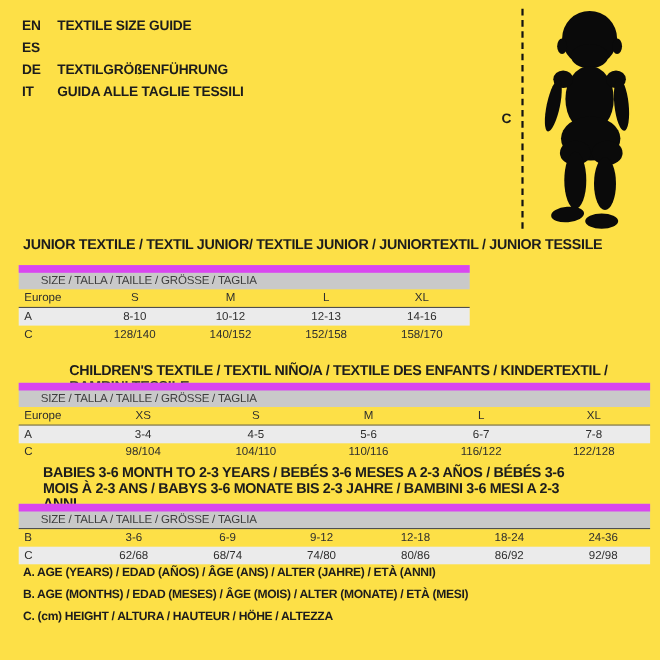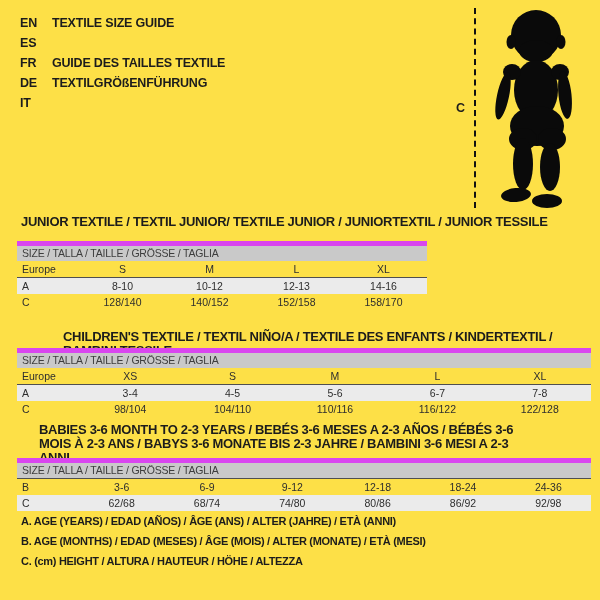--- a/index.html
+++ b/index.html
@@ -24,21 +24,21 @@
   #t2-title { left:39px; top:330px;margin-left:24px; }
   #t3-title { left:39px; top:423px; width:478px; }
 
   
   .size-table { position:absolute; left:17px; font-size:10.5px; color:#2e2e2e; }
   #t1 { top:241px; width:410px; }
   #t2 { top:348px; width:574px; }
   #t3 { top:458px; width:574px; }
   .band {
     height:15px; line-height:15px; background:#c9c9c9; color:#3d3d3d;
-    padding-left:5px; letter-spacing:-0.2px; border-top:5px solid #d946ef;
+    padding-left:20px; letter-spacing:-0.2px; border-top:7px solid #d946ef;
   }
   .trow { display:grid; height:16px; line-height:16px; }
   .cols4 { grid-template-columns:62px repeat(4,1fr); }
   .cols5 { grid-template-columns:62px repeat(5,1fr); }
   .cols6 { grid-template-columns:62px repeat(6,1fr); }
   .trow span { text-align:center; }
   .trow .lbl { text-align:left; padding-left:5px; }
   .alt { background:#ebebeb; }
   .divider { border-bottom:1px solid #4f4f4f; }
 
@@ -52,29 +52,26 @@
 
   <div class="lang-block">
     <div class="lang-row">
       <span class="lang-code">EN</span>
       <span class="lang-title">TEXTILE SIZE GUIDE</span>
     </div>
     <div class="lang-row">
       <span class="lang-code">ES</span>
     </div>
     <div class="lang-row">
-      <span class="lang-code">FR</span>
-      <span class="lang-title">GUIDE DES TAILLES TEXTILE</span>
-    </div>
-    <div class="lang-row">
       <span class="lang-code">DE</span>
       <span class="lang-title">TEXTILGRÖßENFÜHRUNG</span>
     </div>
     <div class="lang-row">
       <span class="lang-code">IT</span>
+      <span class="lang-title">GUIDA ALLE TAGLIE TESSILI</span>
     </div>
   </div>
 
   <div class="figure-line"></div>
   <span class="figure-label">C</span>
   <svg class="baby-svg" width="98" height="200" viewBox="0 0 98 200" fill="#0a0a0a" xmlns="http://www.w3.org/2000/svg">
     <ellipse cx="50" cy="26" rx="25" ry="25"></ellipse>
     <ellipse cx="25" cy="33" rx="4.5" ry="7"></ellipse>
     <ellipse cx="75" cy="33" rx="4.5" ry="7"></ellipse>
     <ellipse cx="50" cy="42" rx="17" ry="11"></ellipse>

